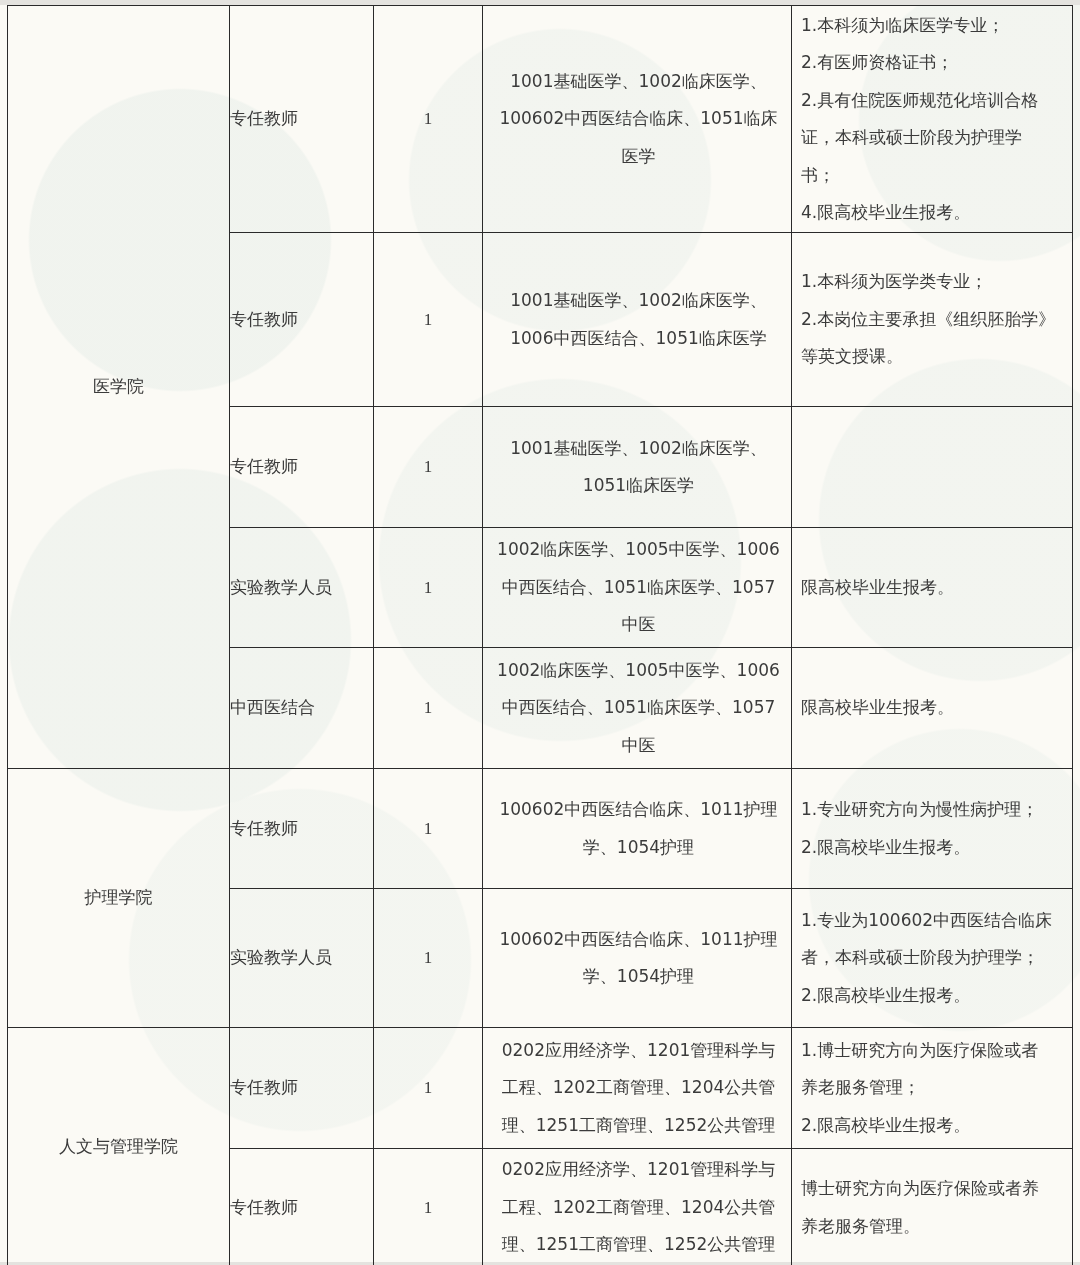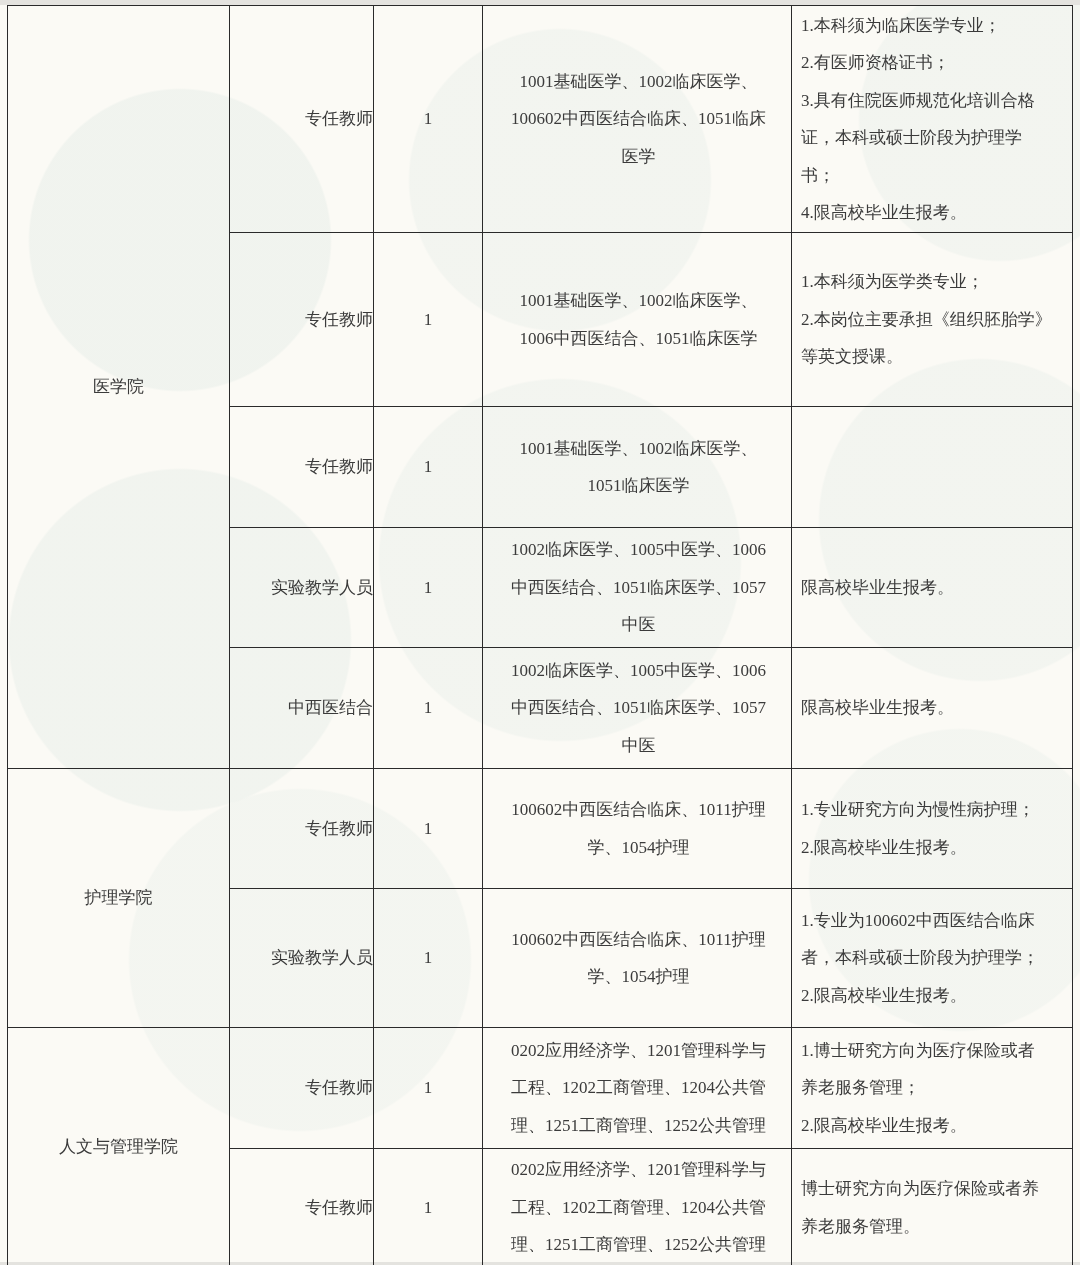--- a/index.html
+++ b/index.html
@@ -48,39 +48,39 @@
     }
     table.recruit td {
       border: 1.5px solid #2a2a2a;
       padding: 0;
       vertical-align: middle;
       font-size: 17px;
       line-height: 37.5px;
       color: #3b3b3b;
     }
     td.college { text-align: center; }
-    td.post { text-align: right; }
+    td.post { text-align: left; }
     td.count {
       text-align: center;
       font-family: "Liberation Serif", "DejaVu Serif", serif;
       font-size: 16px;
     }
     td.major {
       text-align: center;
       padding-left: 9px !important;
       padding-right: 6px !important;
       font-size: 16.5px;
     }
     td.req {
       text-align: left;
       padding-left: 9px !important;
       padding-right: 4px !important;
       font-size: 17px;
     }
-    .line { display: block; white-space: nowrap; font-family: Liberation Serif, serif; }
+    .line { display: block; white-space: nowrap; }
   </style>
 </head>
 <body>
 
 <div class="page-bg"></div>
 <div class="top-strip"></div>
 <div class="bottom-strip"></div>
 
 <table class="recruit">
   <colgroup>
@@ -96,21 +96,21 @@
         <td class="post">专任教师</td>
         <td class="count">1</td>
         <td class="major">
           <span class="line">1001基础医学、1002临床医学、</span>
           <span class="line">100602中西医结合临床、1051临床</span>
           <span class="line">医学</span>
         </td>
         <td class="req">
           <span class="line">1.本科须为临床医学专业；</span>
           <span class="line">2.有医师资格证书；</span>
-          <span class="line">3.具有住院医师规范化培训合格</span>
+          <span class="line">2.具有住院医师规范化培训合格</span>
           <span class="line">证，本科或硕士阶段为护理学</span>
           <span class="line">书；</span>
           <span class="line">4.限高校毕业生报考。</span>
         </td>
       </tr>
       <tr style="height: 174px;">
         <td class="post">专任教师</td>
         <td class="count">1</td>
         <td class="major">
           <span class="line">1001基础医学、1002临床医学、</span>

